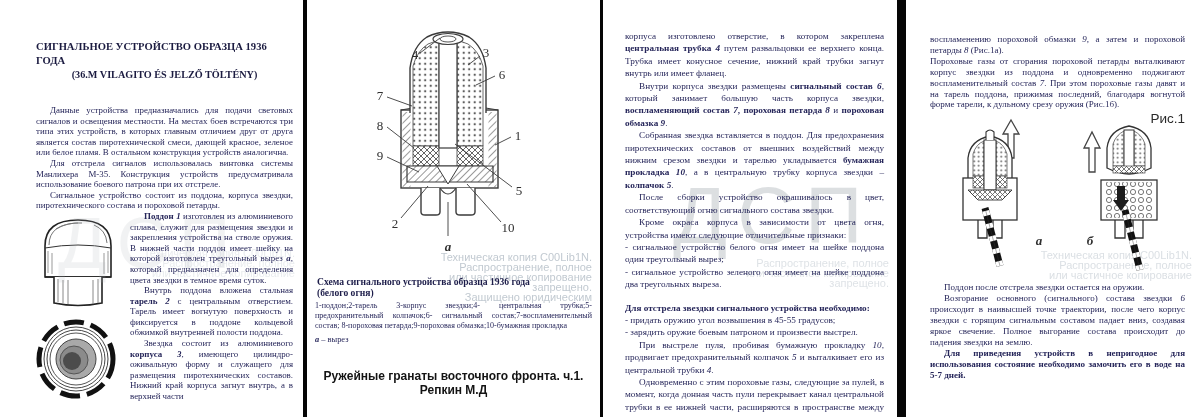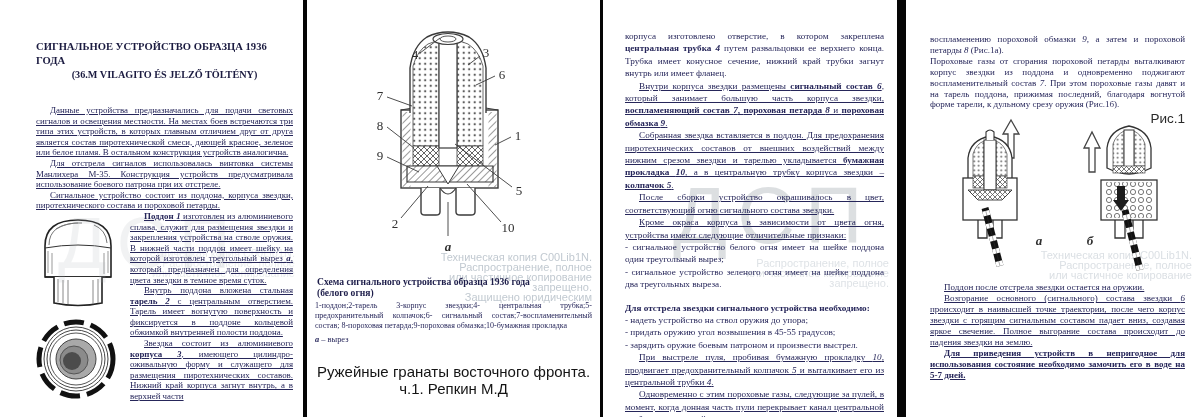--- a/index.html
+++ b/index.html
@@ -9,21 +9,21 @@
   .sep{background:#050505;flex:none;}
   #page1{width:303px;padding:0 10px 0 36px;}
   .sep-a{width:4px;}
   #page2{width:293px;}
   .sep-b{width:3px;}
   #page3{width:294px;padding:30px 13px 0 22px;font-size:9.2px;line-height:12.4px;}
   .sep-c{width:9px;}
   #page4{width:294px;padding:34px 15px 0 24px;font-size:9px;line-height:10.9px;}
 
   p{margin:0;text-align:justify;position:relative;z-index:2;}
-  .ind{text-indent:14px;text-decoration:underline;}
+  .ind{text-indent:14px;}
   .seg-b{font-weight:bold;}
   .seg-i{font-style:italic;}
 
   
   #page1{font-size:8.9px;line-height:10.6px;}
   .title{font-weight:bold;text-align:left;font-size:10.6px;line-height:14px;margin:40px 0 0 0;color:#1b1b40;}
   .title2{font-weight:bold;text-align:center;font-size:10.2px;line-height:13px;margin:0 0 24px 0;color:#1b1b40;}
   .figfloat{float:left;width:86px;margin:4px 8px 2px 0;}
   .figfloat svg{display:block;}
 
@@ -37,21 +37,21 @@
   .wm-strong{opacity:.85;}
 
   
   .diagram-wrap{position:absolute;left:0;top:6px;width:293px;height:258px;z-index:2;}
   .caption{position:absolute;left:10px;right:10px;top:276px;text-align:left;font-weight:bold;
            font-size:9.6px;line-height:11px;z-index:2;color:#1d1d4a;}
   .legend{position:absolute;left:8px;right:8px;top:301px;font-size:8px;line-height:10px;
           text-align:justify;z-index:2;}
   .legend-note{position:absolute;left:8px;top:335px;font-size:8.4px;z-index:2;}
   .footer{position:absolute;left:0;right:0;bottom:20px;text-align:center;
-          font-family:"Liberation Sans", sans-serif;font-size:15px;color:#141414;z-index:2;}
+          font-family:"Liberation Sans", sans-serif;font-size:12px;color:#141414;z-index:2;font-weight:bold;}
 
   
   .hd{font-weight:bold;margin-top:11px;}
 
   
   .figure1{position:relative;height:166px;margin-top:6px;z-index:2;}
   .fig-title{position:absolute;left:0;right:0;top:-2px;text-align:right;
              font-family:"Liberation Sans", sans-serif;font-size:13.5px;color:#2a2a2a;z-index:3;}
   .figure1 svg{position:absolute;left:6px;top:2px;}
   text.num{font-family:"Liberation Serif", serif;font-size:13px;fill:#2f2f2f;}
@@ -205,21 +205,20 @@
     </div>
 
     <p><span>корпуса изготовлено отверстие, в котором закреплена </span><span class="seg-b">центральная трубка </span><span class="seg-b seg-i">4</span><span> путем развальцовки ее верхнего конца. Трубка имеет конусное сечение, нижний край трубки загнут внутрь или имеет фланец.</span></p>
     <p class="ind"><span>Внутри корпуса звездки размещены </span><span class="seg-b">сигнальный состав </span><span class="seg-b seg-i">6</span><span>, который занимает большую часть корпуса звездки, </span><span class="seg-b">воспламеняющий состав </span><span class="seg-b seg-i">7</span><span class="seg-b">, </span><span class="seg-b">пороховая петарда </span><span class="seg-b seg-i">8</span><span> и </span><span class="seg-b">пороховая обмазка </span><span class="seg-b seg-i">9</span><span>.</span></p>
     <p class="ind"><span>Собранная звездка вставляется в поддон. Для предохранения пиротехнических составов от внешних воздействий между нижним срезом звездки и тарелью укладывается </span><span class="seg-b">бумажная прокладка </span><span class="seg-b seg-i">10</span><span>, а в центральную трубку корпуса звездки – </span><span class="seg-b">колпачок </span><span class="seg-b seg-i">5</span><span>.</span></p>
     <p class="ind"><span>После сборки устройство окрашивалось в цвет, соответствующий огню сигнального состава звездки.</span></p>
     <p class="ind"><span>Кроме окраса корпуса в зависимости от цвета огня, устройства имеют следующие отличительные признаки:</span></p>
     <p><span>- сигнальное устройство белого огня имеет на шейке поддона один треугольный вырез;</span></p>
     <p><span>- сигнальное устройство зеленого огня имеет на шейке поддона два треугольных выреза.</span></p>
     <p class="hd"><span class="seg-b">Для отстрела звездки сигнального устройства необходимо:</span></p>
-    <p><span>- надеть устройство на ствол оружия до упора;</span></p>
     <p><span>- придать оружию угол возвышения в 45-55 градусов;</span></p>
     <p><span>- зарядить оружие боевым патроном и произвести выстрел.</span></p>
     <p class="ind"><span>При выстреле пуля, пробивая бумажную прокладку </span><span class="seg-i">10</span><span>,  продвигает предохранительный колпачок </span><span class="seg-i">5</span><span> и выталкивает его из центральной трубки </span><span class="seg-i">4</span><span>.</span></p>
     <p class="ind"><span>Одновременно с этим пороховые газы, следующие за пулей, в момент, когда донная часть пули перекрывает канал центральной трубки в ее нижней части, расширяются в пространстве между тарелью </span></p>
   </div>
 
   <div class="sep sep-c"></div>
 
   <div class="page" id="page4">
     <div class="wm-text" style="top:250px;opacity:.5;">

